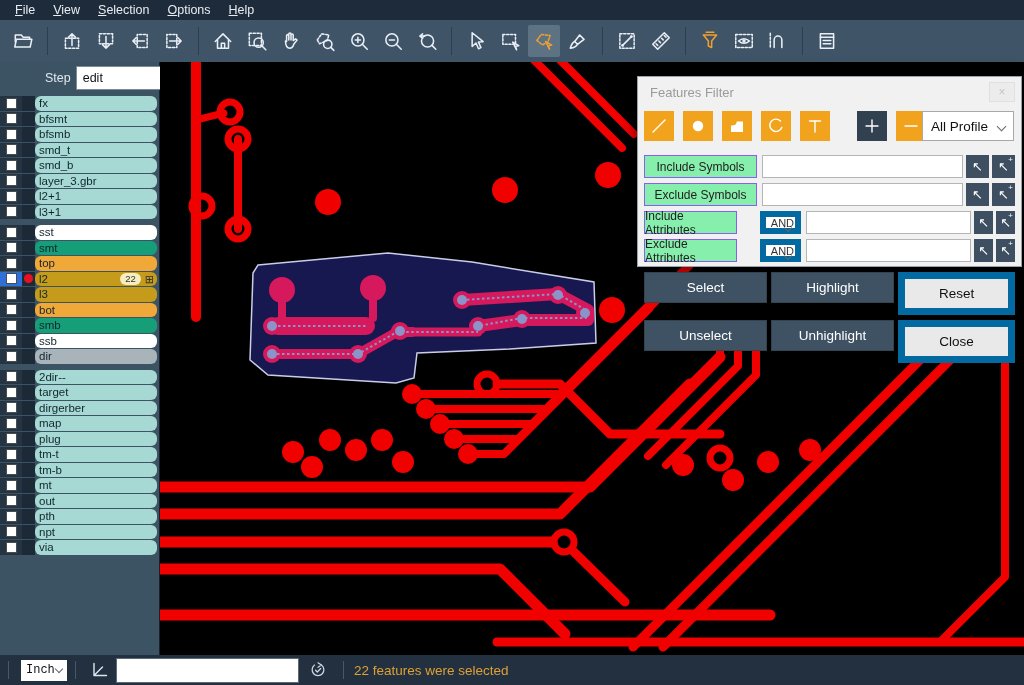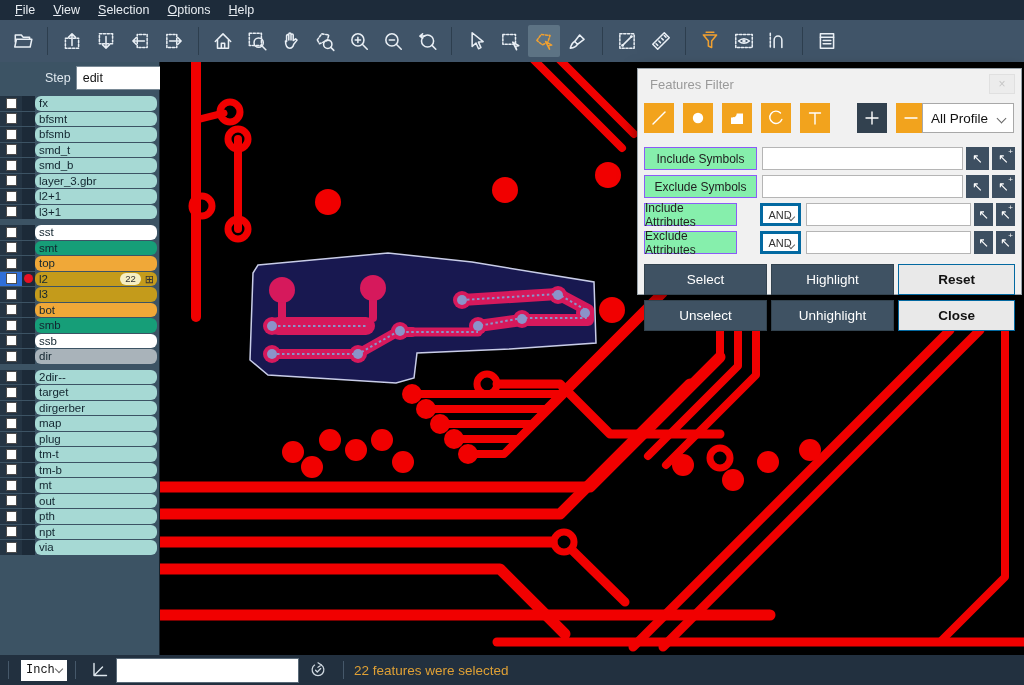--- a/index.html
+++ b/index.html
@@ -41,52 +41,52 @@
          padding-left:4px;font-weight:500;border-radius:6px;}
   .pill{margin-left:auto;background:#f6eec2;border-radius:7px;font-size:9.5px;color:#333;
         padding:0 5px;line-height:12px;}
   .gridic{font-size:11px;color:#333;margin:0 3px 0 4px;line-height:12px;}
   .layer-gap{height:5px;}
   #coord-panel{position:absolute;left:0;top:546px;width:160px;height:42px;background:#7d97a6;
                color:#fff;font-size:13px;padding:4px 0 0 8px;box-sizing:border-box;line-height:18px;}
   
   #canvas{position:absolute;left:160px;top:62px;width:864px;height:593px;background:#000;}
   
-  #dialog{position:absolute;left:637px;top:68px;width:385px;height:227px;background:#f1f1f1;
+  #dialog{position:absolute;left:637px;top:76px;width:385px;height:191px;background:#f1f1f1;
           border:1px solid #98a2aa;box-shadow:0 3px 14px rgba(0,0,0,.55);box-sizing:border-box;}
   #dlg-title{position:absolute;left:12px;top:8px;font-size:13px;color:#9a9a9a;}
   #dlg-close{position:absolute;right:6px;top:5px;width:24px;height:18px;background:#ececec;
              border:1px solid #e0e0e0;color:#c6c6c6;font-size:12px;display:flex;align-items:center;
              justify-content:center;}
   #dlg-tools{position:absolute;left:6px;top:34px;display:flex;}
   .dtool{width:30px;height:30px;margin-right:9px;display:flex;align-items:center;justify-content:center;color:#fff;}
   .dtool svg{width:20px;height:20px;}
   .dtool.orange{background:#f2a31d;}
   .dtool.navy{background:#32414f;margin-left:18px;}
   #profile-dd{position:absolute;right:7px;top:34px;width:92px;height:30px;background:#fff;
               border:1px solid #a8a8a8;display:flex;align-items:center;font-size:13.5px;color:#111;
               padding-left:8px;box-sizing:border-box;position:absolute;}
   #profile-dd .chev{top:11px;}
   #dlg-rows{position:absolute;left:6px;top:78px;right:6px;display:flex;flex-direction:column;}
   .f-row{display:flex;height:23px;margin-bottom:5px;align-items:stretch;}
   .f-label{width:113px;background:#86efac;border:1px solid #8b5cf6;font-size:12px;color:#222;
            display:flex;align-items:center;justify-content:center;box-sizing:border-box;}
-  .and-dd{width:47px;margin-left:23px;background:#fff;border:3px solid #0369a1;font-size:11px;color:#333;
+  .and-dd{width:47px;margin-left:23px;background:#fff;border:6px solid #0369a1;font-size:11px;color:#333;
           display:flex;align-items:center;padding-left:5px;box-sizing:border-box;position:relative;}
   .and-dd .chev{right:4px;top:8px;width:5px;height:5px;}
   .f-input{flex:1;margin-left:5px;background:#fff;border:1px solid #b5b5b5;font-size:12px;
            padding:0 4px;box-sizing:border-box;font-family:"Liberation Sans",sans-serif;}
   .mini{width:23px;margin-left:3px;background:#3d4f61;color:#fff;font-size:13px;display:flex;
         align-items:center;justify-content:center;position:relative;}
   .mini .plus{position:absolute;right:2px;top:0;font-size:8px;}
   #dlg-actions{position:absolute;left:6px;top:195px;right:6px;display:grid;
                grid-template-columns:1fr 1fr 0.95fr;grid-column-gap:4px;grid-row-gap:5px;}
   .abtn{height:29px;display:flex;align-items:center;justify-content:center;font-size:13.5px;}
   .abtn.navy{background:#3f5263;color:#fff;border:1px solid #33434f;}
-  .abtn.light{background:#e9e9e9;color:#111;border:1px solid #0369a1;font-weight:bold;}
+  .abtn.light{background:#e9e9e9;color:#111;border:7px solid #0369a1;}
   
   #statusbar{position:absolute;left:0;top:655px;width:1024px;height:30px;background:#22303f;
              display:flex;align-items:center;}
   .sb-sep{width:1px;height:18px;background:#46586a;margin:0 8px;}
   #unit-dd{width:46px;height:21px;background:#fff;display:flex;align-items:center;font-size:12px;
            color:#111;padding-left:5px;box-sizing:border-box;position:relative;margin-left:4px;font-family:Liberation Mono, monospace;}
   #unit-dd .chev{right:5px;top:6px;width:5px;height:5px;}
   #sb-corner{color:#dfe7ee;width:20px;height:20px;margin:0 6px;}
   #cmd-input{width:177px;height:21px;background:#fff;border:1px solid #5a6a78;font-size:12px;
              font-family:"Liberation Sans",sans-serif;}

